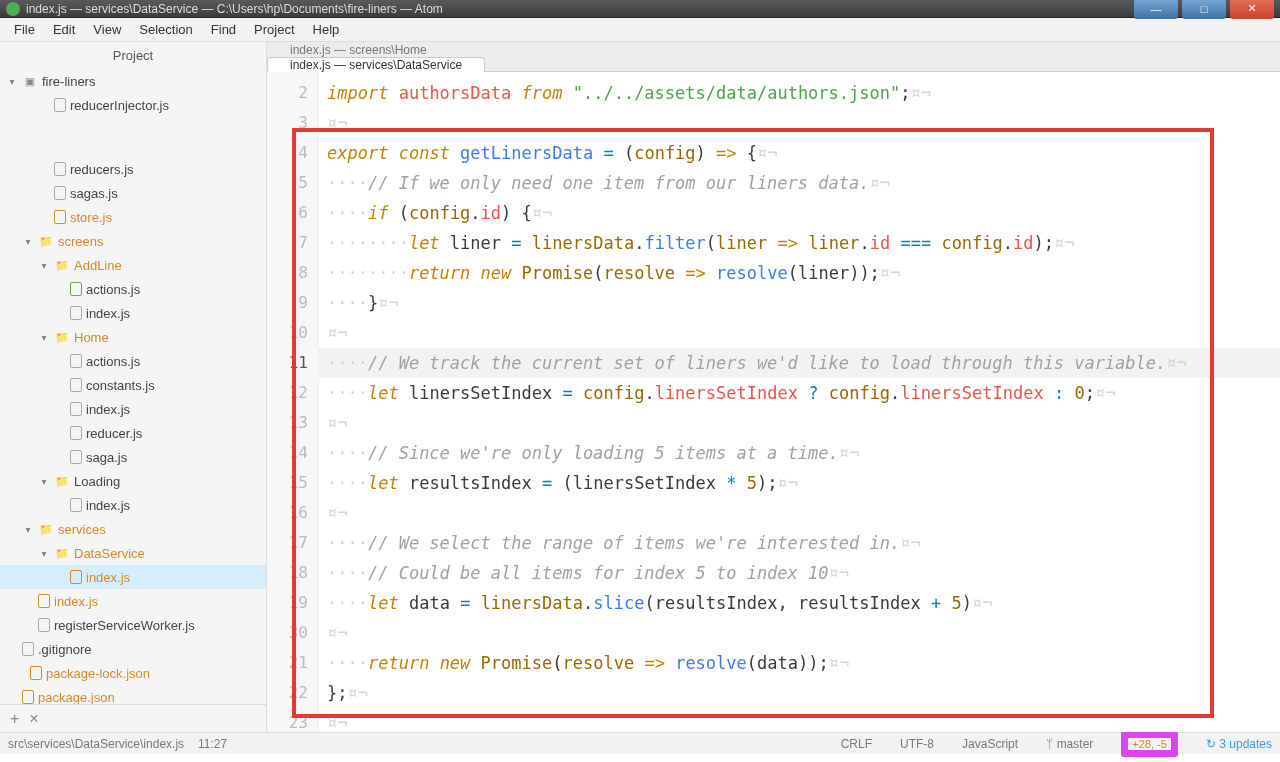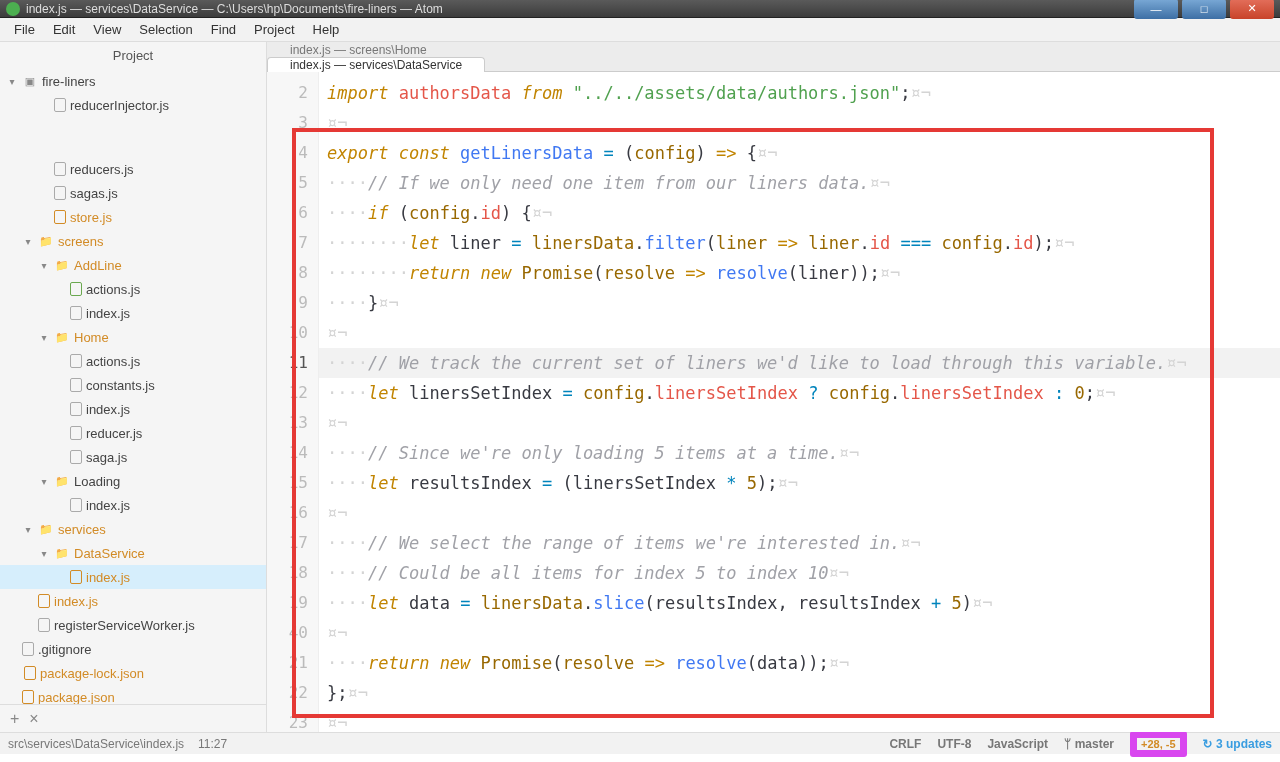--- a/index.html
+++ b/index.html
@@ -47,21 +47,21 @@
 .tok-var { color:#986801; }
 .tok-str { color:#50a14f; }
 .tok-num { color:#986801; }
 .tok-prop { color:#e45649; }
 .tok-op { color:#0184bc; }
 .tok-com { color:#a0a1a7; font-style:italic; }
 .tok-pl { color:#383a42; }
 .invis { color:#d4d4d4; }
 .statusbar { height:22px; background:#f2f2f2; border-top:1px solid #ddd; display:flex; align-items:center; font-size:12px; color:#777; padding:0 8px; gap:16px; }
 .statusbar .left { display:flex; gap:14px; align-items:center; }
-.statusbar .right { margin-left:auto; display:flex; gap:16px; align-items:center;font-weight:bold; }
+.statusbar .right { margin-left:auto; display:flex; gap:28px; align-items:center; }
 .sb-diff { color:#d28b26; border:7px solid #d946ef; padding:0 4px; border-radius:3px; font-size:11px; }
 .sb-upd { color:#3a9de0; }
 </style>
 </head>
 <body>
 
 <div class="titlebar">
   <span class="tb-icon"></span>
   <span class="tb-title">index.js — services\DataService — C:\Users\hp\Documents\fire-liners — Atom</span>
   <div class="winbtns">
@@ -193,21 +193,21 @@
         <div class="row" style="padding-left: 22px;">
           <span class="chev"></span>
           <span class="ic file"></span>
           <span>registerServiceWorker.js</span>
         </div>
         <div class="row" style="padding-left: 6px;">
           <span class="chev"></span>
           <span class="ic file"></span>
           <span>.gitignore</span>
         </div>
-        <div class="row active" style="padding-left: 8px;">
+        <div class="row active" style="padding-left: 14px;">
           <span class="chev"></span>
           <span class="ic file-o"></span>
           <span>package-lock.json</span>
         </div>
         <div class="row active" style="padding-left: 6px;">
           <span class="chev"></span>
           <span class="ic file-o"></span>
           <span>package.json</span>
         </div>
         <div class="row" style="padding-left: 6px;">
@@ -245,21 +245,21 @@
           <div>10</div>
           <div style="color: rgb(85, 85, 85);">11</div>
           <div>12</div>
           <div>13</div>
           <div>14</div>
           <div>15</div>
           <div>16</div>
           <div>17</div>
           <div>18</div>
           <div>19</div>
-          <div>40</div>
+          <div>30</div>
           <div>21</div>
           <div>22</div>
           <div>23</div>
         </div>
       <div class="code" id="code">
           <div class="ln"><span class="tok-kw">import</span> <span class="tok-prop">authorsData</span> <span class="tok-kw">from</span> <span class="tok-str">"../../assets/data/authors.json"</span><span class="tok-pl">;</span><span class="invis">¤¬</span></div>
           <div class="ln"><span class="invis">¤¬</span></div>
           <div class="ln"><span class="tok-kw">export</span> <span class="tok-kw2">const</span> <span class="tok-fn">getLinersData</span> <span class="tok-op">=</span> <span class="tok-pl">(</span><span class="tok-var">config</span><span class="tok-pl">)</span> <span class="tok-kw2">=&gt;</span> <span class="tok-pl">{</span><span class="invis">¤¬</span></div>
           <div class="ln"><span class="invis">····</span><span class="tok-com">// If we only need one item from our liners data.</span><span class="invis">¤¬</span></div>
           <div class="ln"><span class="invis">····</span><span class="tok-kw">if</span> <span class="tok-pl">(</span><span class="tok-var">config</span><span class="tok-pl">.</span><span class="tok-prop">id</span><span class="tok-pl">) {</span><span class="invis">¤¬</span></div>

